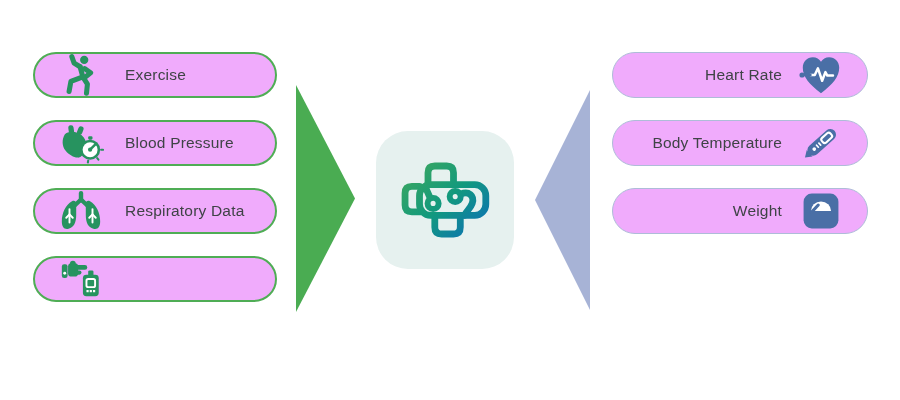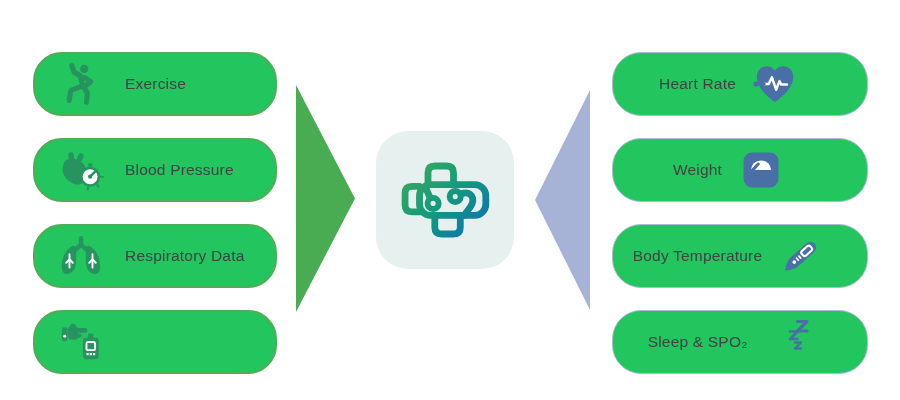--- a/index.html
+++ b/index.html
@@ -4,25 +4,25 @@
 <style>
   html,body{margin:0;padding:0;background:#ffffff;}
   .canvas{
     position:relative;width:900px;height:400px;background:#ffffff;overflow:hidden;
     font-family:"Liberation Sans","DejaVu Sans",sans-serif;
   }
   .col{position:absolute;display:flex;flex-direction:column;gap:22px;}
   .col-left{left:33px;top:52px;}
   .col-right{left:612px;top:52px;}
   .pill{
-    box-sizing:border-box;height:64px;background:#22c55e;border-radius:29px;
+    box-sizing:border-box;height:46px;background:#f0abfc;border-radius:29px;
     display:flex;align-items:center;
   }
   .pill.left{width:244px;border:2px solid #4fad55;padding-left:22px;gap:20px;}
-  .pill.right{width:256px;border:1.5px solid #aebcd8;justify-content:center;padding-right:22px;gap:15px;}
+  .pill.right{width:256px;border:1.5px solid #aebcd8;justify-content:flex-end;padding-right:22px;gap:15px;}
   .icon{display:flex;align-items:center;justify-content:center;width:48px;height:48px;flex:0 0 auto;}
   .icon.green{color:#27935f;}
   .icon.blue{color:#4a6fa6;}
   .label{
     font-size:15.5px;font-weight:500;color:#3f4346;letter-spacing:.2px;white-space:nowrap;
   }
   .arrow{position:absolute;display:block;}
   .arrow-green{left:296px;top:84px;}
   .arrow-blue{left:534px;top:89px;}
   .logo-tile{
@@ -157,56 +157,43 @@
         <svg width="48" height="46" viewBox="0 0 48 48">
           <path d="M24,43 C12,34 5,26 5,16.5 C5,10 9.5,5.5 15.5,5.5 C19.2,5.5 22.3,7.4 24,10.3 C25.7,7.4 28.8,5.5 32.5,5.5 C38.5,5.5 43,10 43,16.5 C43,26 36,34 24,43 Z" fill="currentColor"></path>
           <path d="M13,24 L17.5,24 L20.8,17 L25.2,30 L28.6,21 L30.6,24.6 L36.5,24.6" fill="none" stroke="#ffffff" stroke-width="2.6" stroke-linecap="round" stroke-linejoin="round"></path>
           <path d="M4.5,24 L13,24" stroke="currentColor" stroke-width="2.6" stroke-linecap="round"></path>
           <circle cx="4.2" cy="24" r="2.7" fill="currentColor"></circle>
         </svg>
       </span>
     </div>
 
     <div class="pill right">
-      <span class="label">Weight</span>
-      <span class="icon blue">
-        <svg width="44" height="44" viewBox="0 0 48 48">
-          <rect x="5" y="5" width="38" height="38" rx="9" fill="currentColor"></rect>
-          <path d="M13,24 A11,10.5 0 1 1 35,24 Z" fill="#ffffff"></path>
-          <path d="M13.5,25.5 L21,17.5" stroke="currentColor" stroke-width="3.4" stroke-linecap="round"></path>
-        </svg>
-      </span>
-    </div>
-
-    <div class="pill right">
       <span class="label">Body Temperature</span>
       <span class="icon blue">
         <svg width="46" height="46" viewBox="0 0 48 48">
           <g transform="rotate(-42 24 24)">
             <rect x="7" y="18" width="36" height="12" rx="6" fill="currentColor"></rect>
             <path d="M8,19.5 L1.5,24 L8,28.5 Z" fill="currentColor"></path>
             <rect x="26" y="20.8" width="12" height="6.4" rx="2.4" fill="none" stroke="#ffffff" stroke-width="2.2"></rect>
             <circle cx="14.5" cy="24" r="1.9" fill="#ffffff"></circle>
             <g stroke="#ffffff" stroke-width="1.8" stroke-linecap="round">
               <path d="M19,22.6 V25.4"></path>
               <path d="M22.3,22.6 V25.4"></path>
             </g>
           </g>
         </svg>
       </span>
     </div>
 
     <div class="pill right">
-      <span class="label">Sleep &amp; SPO₂</span>
+      <span class="label">Weight</span>
       <span class="icon blue">
-        <svg width="48" height="48" viewBox="0 0 48 48">
-          <path d="M25,11 A16,16 0 1 0 25,43 A13,13 0 1 1 25,11 Z" fill="currentColor"></path>
-          <g fill="none" stroke="currentColor" stroke-linecap="round" stroke-linejoin="round">
-            <path d="M35.5,3.5 H45 L35.5,13 H45" stroke-width="3.2"></path>
-            <path d="M28,13.5 H35.5 L28,21 H35.5" stroke-width="2.7"></path>
-            <path d="M33,24.5 H39 L33,30.5 H39" stroke-width="2.4"></path>
-          </g>
+        <svg width="44" height="44" viewBox="0 0 48 48">
+          <rect x="5" y="5" width="38" height="38" rx="9" fill="currentColor"></rect>
+          <path d="M13,24 A11,10.5 0 1 1 35,24 Z" fill="#ffffff"></path>
+          <path d="M13.5,25.5 L21,17.5" stroke="currentColor" stroke-width="3.4" stroke-linecap="round"></path>
         </svg>
       </span>
     </div>
+
   </div>
 
 </div>
 
 </body></html>

